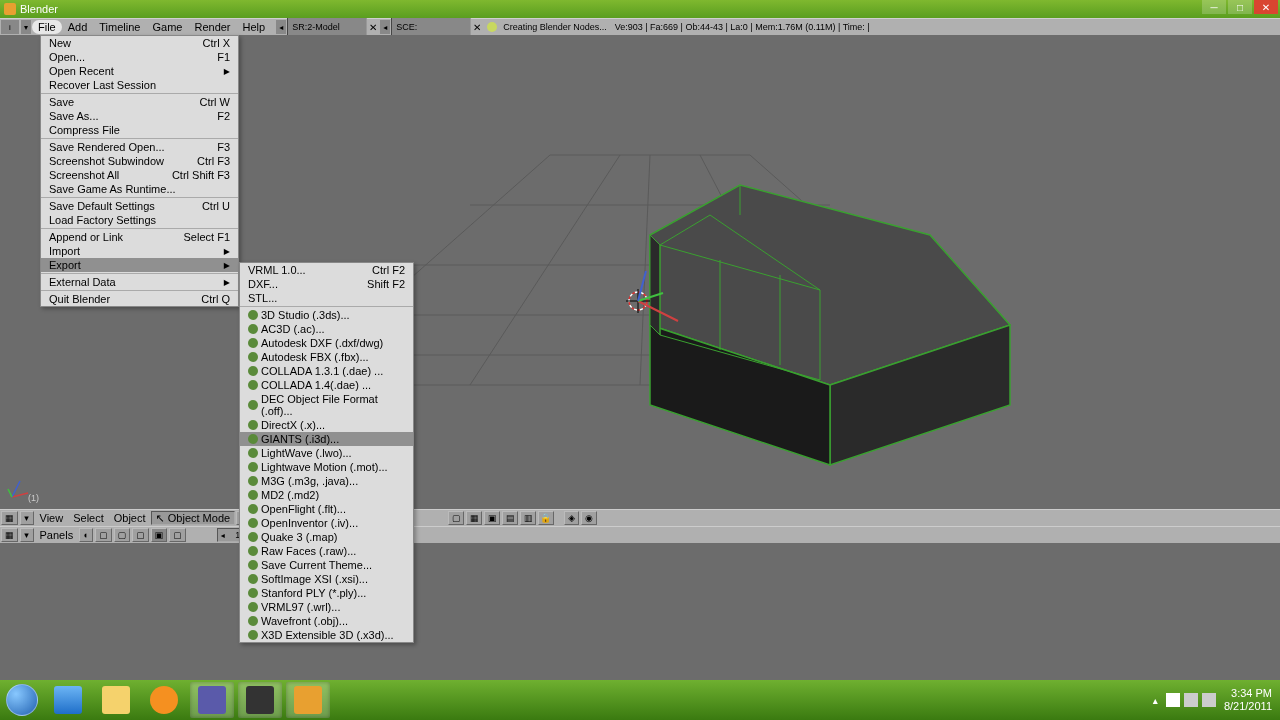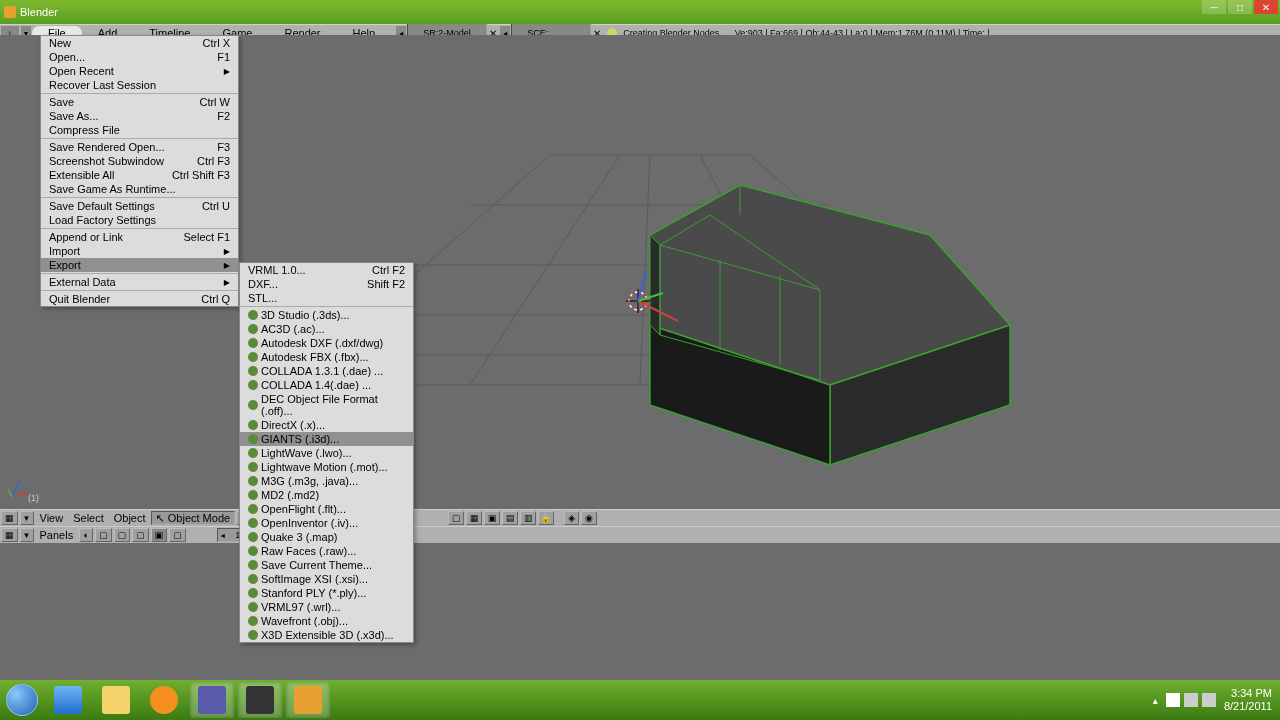--- a/index.html
+++ b/index.html
@@ -1,33 +1,33 @@
 <!DOCTYPE html>
 <html><head>
 <meta charset="utf-8">
 <style>
 * { margin: 0; padding: 0; box-sizing: border-box; font-family: Arial, sans-serif; font-size: 11px; }
 body { width: 1280px; height: 720px; background: #000; overflow: hidden; position: relative; }
 
 
-.titlebar { height: 24px; background: linear-gradient(#7fb82f, #5a9e1f); display: flex; align-items: center; padding: 0 4px; position: relative; }
+.titlebar { height: 18px; background: linear-gradient(#7fb82f, #5a9e1f); display: flex; align-items: center; padding: 0 4px; position: relative; }
 .titlebar-icon { width: 12px; height: 12px; background: #e8a030; border-radius: 2px; margin-right: 4px; }
 .titlebar-text { color: #fff; font-size: 11px; flex: 1; }
 .window-controls { display: flex; gap: 2px; position: absolute; right: 2px; top: 0; }
 .window-btn { width: 24px; height: 14px; display: flex; align-items: center; justify-content: center; color: #fff; font-size: 10px; cursor: pointer; }
 .window-btn.close { background: #d94530; }
 .window-btn.min, .window-btn.max { background: rgba(255,255,255,0.2); }
 
 
 .menubar { height: 17px; background: #b0b0b0; display: flex; align-items: center; font-size: 10px; border-top: 1px solid #d0d0d0; }
 .menubar-icon { width: 18px; height: 14px; background: #888; margin: 0 1px; display: inline-flex; align-items: center; justify-content: center; font-size: 8px; }
-.menu-item { padding: 1px 16px; cursor: pointer; border-radius: 7px; }
+.menu-item { padding: 1px 6px; cursor: pointer; border-radius: 7px; }
 .menu-item.active { background: #e8e8e8; }
 .menu-spacer { width: 4px; }
-.menu-field { background: #888; border: 1px inset #999; padding: 0 15px; height: 23px; display: flex; align-items: center; font-size: 9px; min-width: 80px; }
+.menu-field { background: #888; border: 1px inset #999; padding: 0 4px; height: 23px; display: flex; align-items: center; font-size: 9px; min-width: 80px; }
 .menu-field-x { width: 12px; text-align: center; font-size: 10px; }
 .status-text { font-size: 9px; padding: 0 4px; color: #000; }
 .status-bubble { width: 10px; height: 10px; border-radius: 50%; background: #c8d860; margin-right: 2px; }
 
 
 .dropdown { position: absolute; background: #dcdcdc; border: 1px solid #888; box-shadow: 2px 2px 4px rgba(0,0,0,0.3); z-index: 100; }
 .file-menu { left: 40px; top: 35px; width: 199px; }
 .export-menu { left: 239px; top: 262px; width: 175px; }
 .dropdown-item { padding: 1px 8px; display: flex; justify-content: space-between; align-items: center; cursor: pointer; font-size: 10px; min-height: 13px; }
 .dropdown-item.highlighted { background: #909090; color: #000; }
@@ -192,21 +192,21 @@
     <div class="dropdown-sep"></div>
     <div class="dropdown-item">
       <span class="dropdown-item-label">Save Rendered Open...</span>
       <span>F3</span>
     </div>
     <div class="dropdown-item">
       <span class="dropdown-item-label">Screenshot Subwindow</span>
       <span>Ctrl F3</span>
     </div>
     <div class="dropdown-item">
-      <span class="dropdown-item-label">Extensible All</span>
+      <span class="dropdown-item-label">Screenshot All</span>
       <span>Ctrl Shift F3</span>
     </div>
     <div class="dropdown-item">
       <span class="dropdown-item-label">Save Game As Runtime...</span>
     </div>
     <div class="dropdown-sep"></div>
     <div class="dropdown-item">
       <span class="dropdown-item-label">Save Default Settings</span>
       <span>Ctrl U</span>
     </div>

